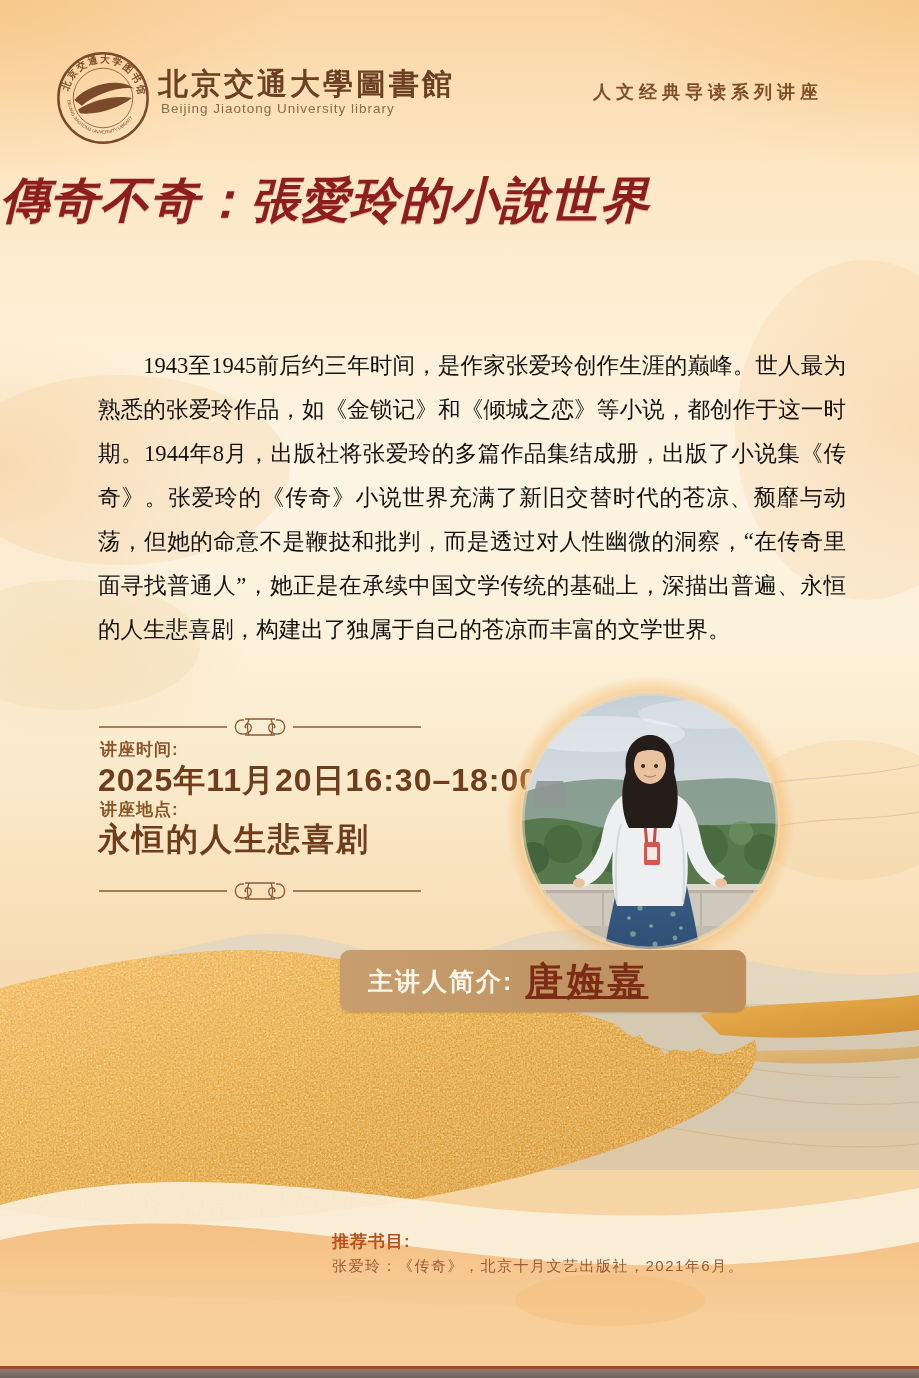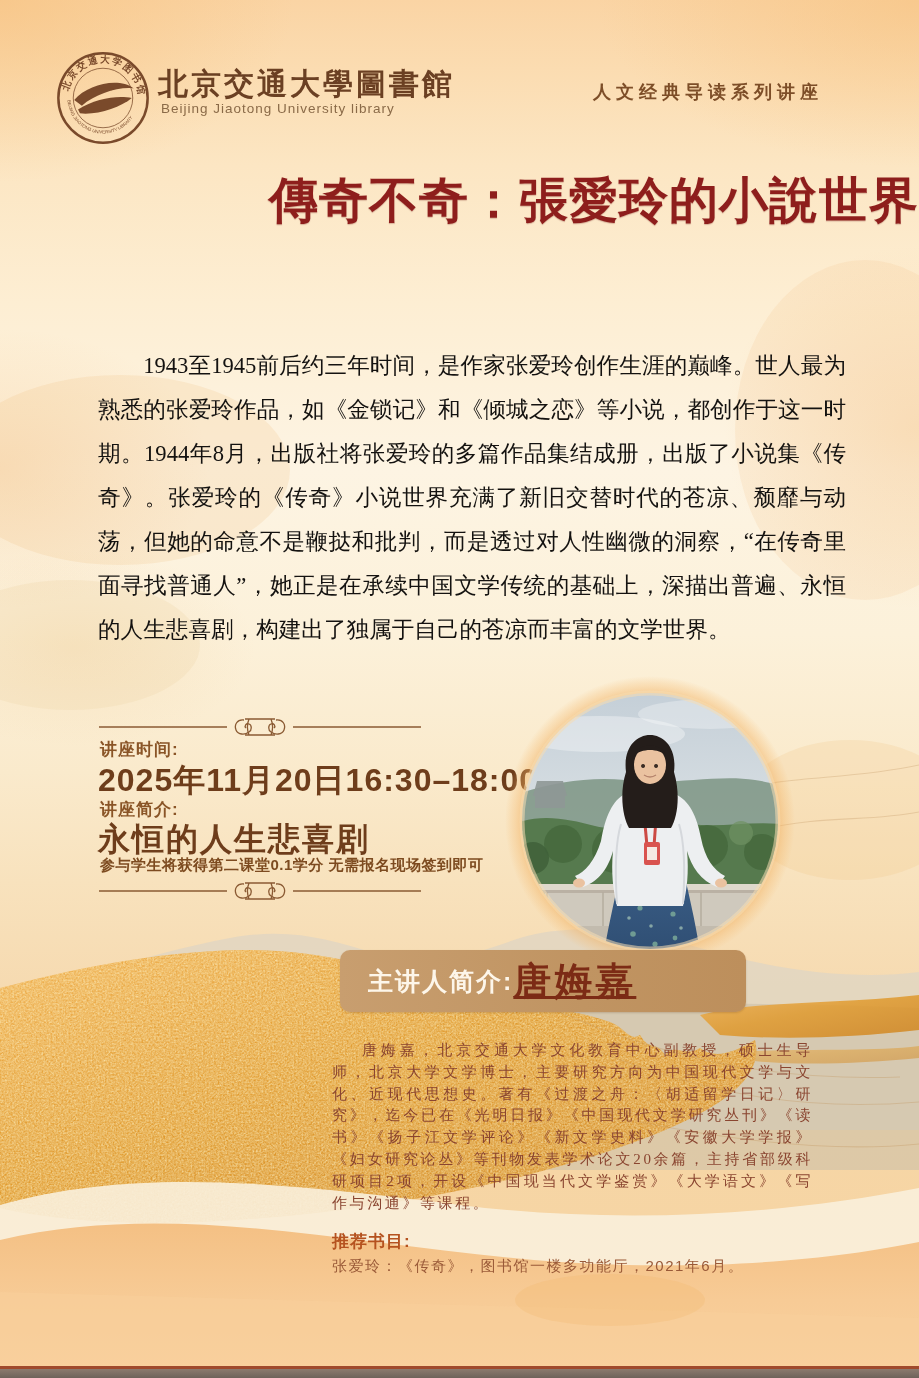--- a/index.html
+++ b/index.html
@@ -17,38 +17,38 @@
       radial-gradient(ellipse 280px 260px at 100% 31%, rgba(243,186,118,.28), rgba(243,186,118,0) 70%),
       radial-gradient(ellipse 260px 140px at 8% 47%, rgba(240,200,140,.25), rgba(240,200,140,0) 70%);}
   .abs{position:absolute;}
   .bg-art{position:absolute;left:0;top:0;}
   
   .lib-zh{left:158px;top:64px;font-weight:700;font-size:30px;color:#6b4023;letter-spacing:3px;}
   .lib-en{left:161px;top:101px;font-family:"Liberation Sans","DejaVu Sans",sans-serif;
           font-size:13.5px;color:#8a6a48;letter-spacing:1px;}
   .series{right:96px;top:80px;font-size:18px;color:#7d4e28;letter-spacing:5px;font-weight:600;}
   
-  .title{left:0;right:0;top:168px;text-align:right;font-weight:700;font-size:49px;
-         color:#8e1e1c;letter-spacing:1px;text-shadow:0 1px 1px rgba(110,20,15,.25);}
+  .title{left:0;right:0;top:168px;text-align:left;font-weight:700;font-size:49px;
+         color:#8e1e1c;letter-spacing:1px;text-shadow:0 1px 1px rgba(110,20,15,.25);font-style:italic;}
   
   .intro-heading{left:99px;top:286px;font-weight:700;font-size:28px;color:#171310;letter-spacing:2px;}
   .intro-body{left:98px;top:344px;width:748px;font-size:22.6px;line-height:44px;color:#141210;
               text-align:justify;text-indent:2em;}
   
   .divider{left:99px;}
   .d-label{font-family:"Liberation Sans","DejaVu Sans",sans-serif;font-weight:700;
            font-size:17px;color:#8a5527;letter-spacing:1px;}
   .d-value{font-family:"Liberation Sans","DejaVu Sans",sans-serif;font-weight:700;
            font-size:32px;color:#6e3d1b;letter-spacing:1px;}
   .credit{left:100px;top:856px;font-family:"Liberation Sans","DejaVu Sans",sans-serif;
           font-weight:700;font-size:15px;color:#7d4b20;letter-spacing:.5px;}
   
   .banner{left:340px;top:950px;width:406px;height:62px;border-radius:10px;
           background:linear-gradient(90deg,#c89e6f 0%,#c09462 60%,#bd8f5c 100%);
-          display:flex;align-items:center;padding-left:28px;box-sizing:border-box;
+          display:flex;align-items:center;padding-left:28px;box-sizing:border-box;gap:12px;
           box-shadow:0 1px 2px rgba(120,80,40,.25);}
   .banner-label{font-family:"Liberation Sans","DejaVu Sans",sans-serif;font-weight:700;
                 font-size:25px;color:#fdf6ea;letter-spacing:2px;}
   .banner-name{font-weight:700;font-size:38px;color:#7c2b15;letter-spacing:3px;text-decoration:underline;}
   
   .bio{left:332px;top:1040px;width:481px;font-size:15px;line-height:21.8px;color:#8a4530;
        letter-spacing:2.6px;text-align:justify;text-indent:2em;}
   .rec-heading{left:332px;top:1230px;font-family:"Liberation Sans","DejaVu Sans",sans-serif;
                font-weight:700;font-size:17px;color:#b5521f;letter-spacing:1px;}
   .rec-item{left:332px;top:1257px;font-family:"Liberation Sans","DejaVu Sans",sans-serif;
@@ -158,23 +158,22 @@
     <g stroke="#8a5a33" fill="none" stroke-width="1.3">
       <line x1="0" y1="15" x2="128" y2="15"></line>
         <line x1="194" y1="15" x2="322" y2="15"></line>
       <path d="M146 7 h30 M146 23 h30 M150 7 c-2 5 -2 11 0 16 M172 7 c2 5 2 11 0 16"></path>
       <path d="M145 8 c-7 -1 -10 5 -8 10 c2 5 9 5 13 2 c3 -2 3 -7 0 -8 c-3 -1 -5 2 -3 4"></path>
       <path d="M177 8 c7 -1 10 5 8 10 c-2 5 -9 5 -13 2 c-3 -2 -3 -7 0 -8 c3 -1 5 2 3 4"></path>
     </g>
   </svg>
   <div class="abs d-label" style="left:100px;top:738px;">讲座时间:</div>
   <div class="abs d-value" style="left:98px;top:759px;">2025年11月20日16:30–18:00</div>
-  <div class="abs d-label" style="left:100px;top:798px;">讲座简介:</div>
+  <div class="abs d-label" style="left:100px;top:798px;">讲座地点:</div>
   <div class="abs d-value" style="left:98px;top:818px;letter-spacing:2px;">永恒的人生悲喜剧</div>
-  <div class="abs credit">参与学生将获得第二课堂0.1学分 无需报名现场签到即可</div>
   <svg class="abs divider" style="top:876px;" width="322" height="30" viewBox="0 0 322 30">
     <g stroke="#8a5a33" fill="none" stroke-width="1.3">
       <line x1="0" y1="15" x2="128" y2="15"></line>
         <line x1="194" y1="15" x2="322" y2="15"></line>
       <path d="M146 7 h30 M146 23 h30 M150 7 c-2 5 -2 11 0 16 M172 7 c2 5 2 11 0 16"></path>
       <path d="M145 8 c-7 -1 -10 5 -8 10 c2 5 9 5 13 2 c3 -2 3 -7 0 -8 c-3 -1 -5 2 -3 4"></path>
       <path d="M177 8 c7 -1 10 5 8 10 c-2 5 -9 5 -13 2 c-3 -2 -3 -7 0 -8 c3 -1 5 2 3 4"></path>
     </g>
   </svg>
 
@@ -264,20 +263,19 @@
       <path d="M139,99 q6,4 12,0" stroke="#b5846c" stroke-width="1.4" fill="none"></path>
     </g>
     <circle cx="145" cy="145" r="128" fill="none" stroke="#f6dcb2" stroke-width="5" opacity="0.55"></circle>
   </svg>
 
   <div class="abs banner">
     <span class="banner-label">主讲人简介:</span>
     <span class="banner-name">唐娒嘉</span>
   </div>
 
-  <div class="abs bio">唐娒嘉，北京交通大学文化教育中心副教授，硕士生导师，北京大学文学博士，主要研究方向为中国现代文学与文化、近现代思想史。著有《过渡之舟：〈胡适留学日记〉研究》，迄今已在《光明日报》《中国现代文学研究丛刊》《读书》《扬子江文学评论》《新文学史料》《安徽大学学报》《妇女研究论丛》等刊物发表学术论文20余篇，主持省部级科研项目2项，开设《中国现当代文学鉴赏》《大学语文》《写作与沟通》等课程。</div>
 
   <div class="abs rec-heading">推荐书目:</div>
-  <div class="abs rec-item">张爱玲：《传奇》，图书馆一楼多功能厅，2021年6月。</div>
+  <div class="abs rec-item">张爱玲：《传奇》，北京十月文艺出版社，2021年6月。</div>
 
   <div class="abs bottom-line"></div>
   <div class="abs bottom-strip"></div>
 </div>
 
 </body></html>

